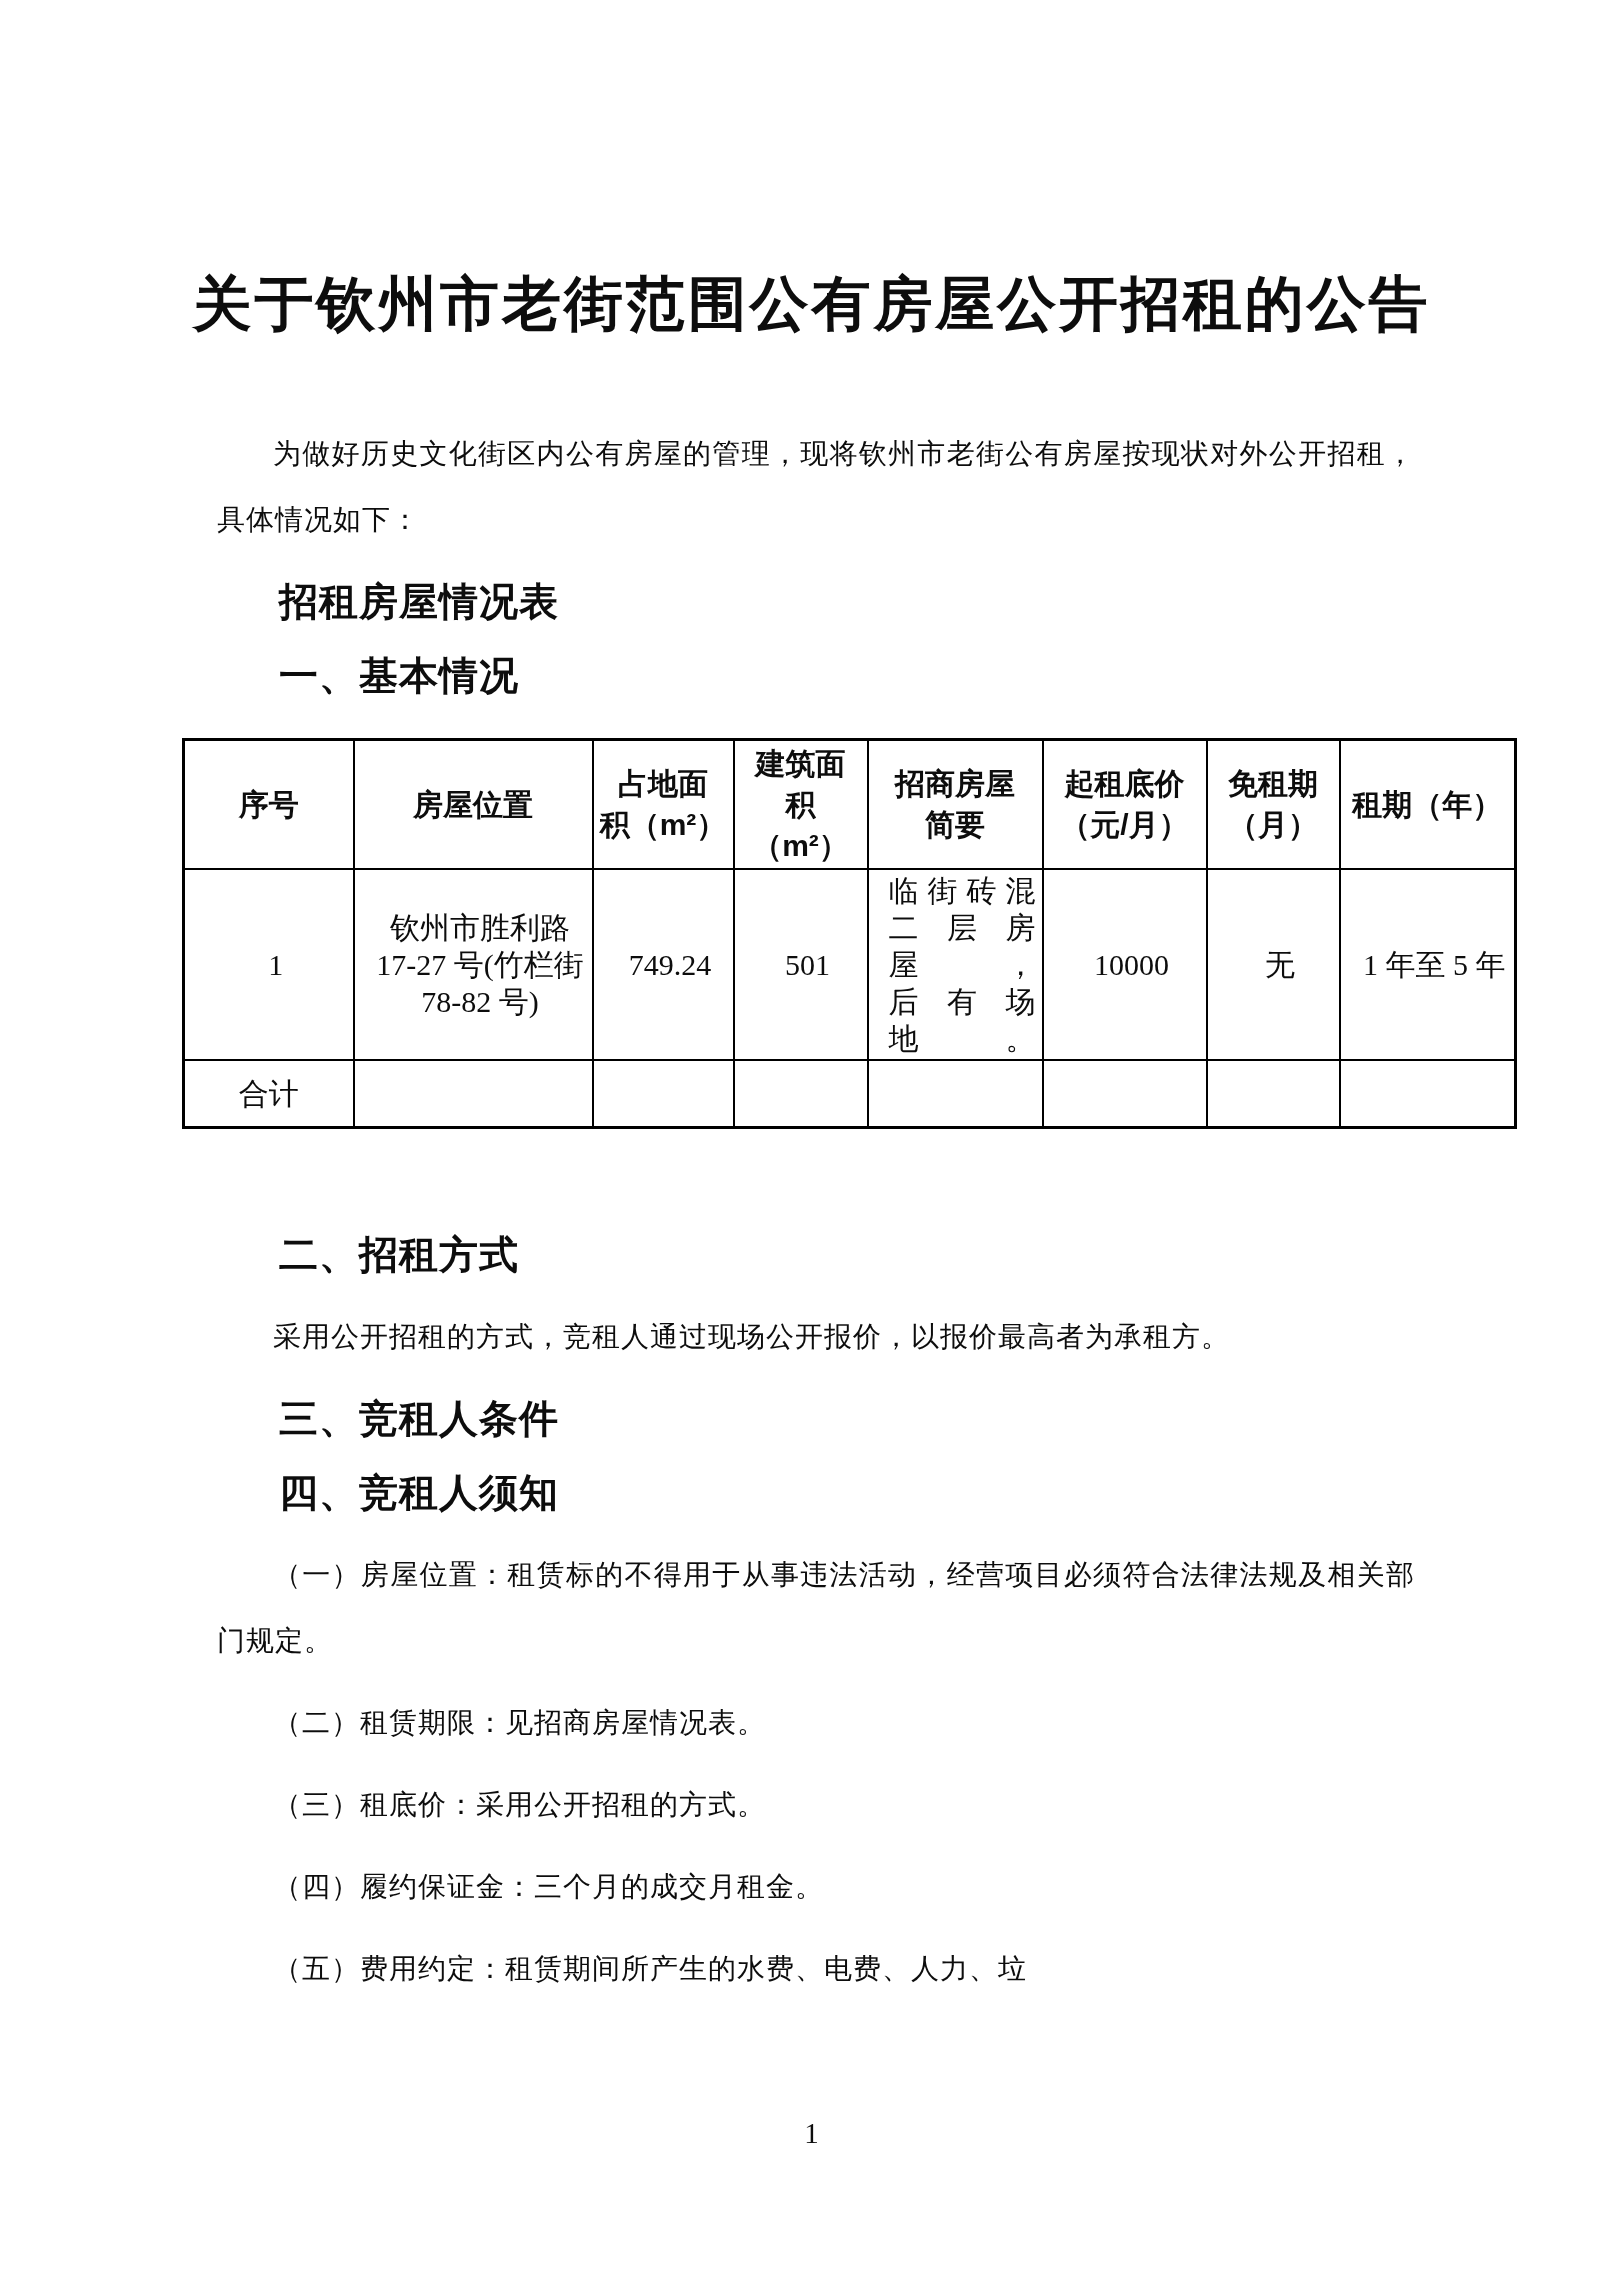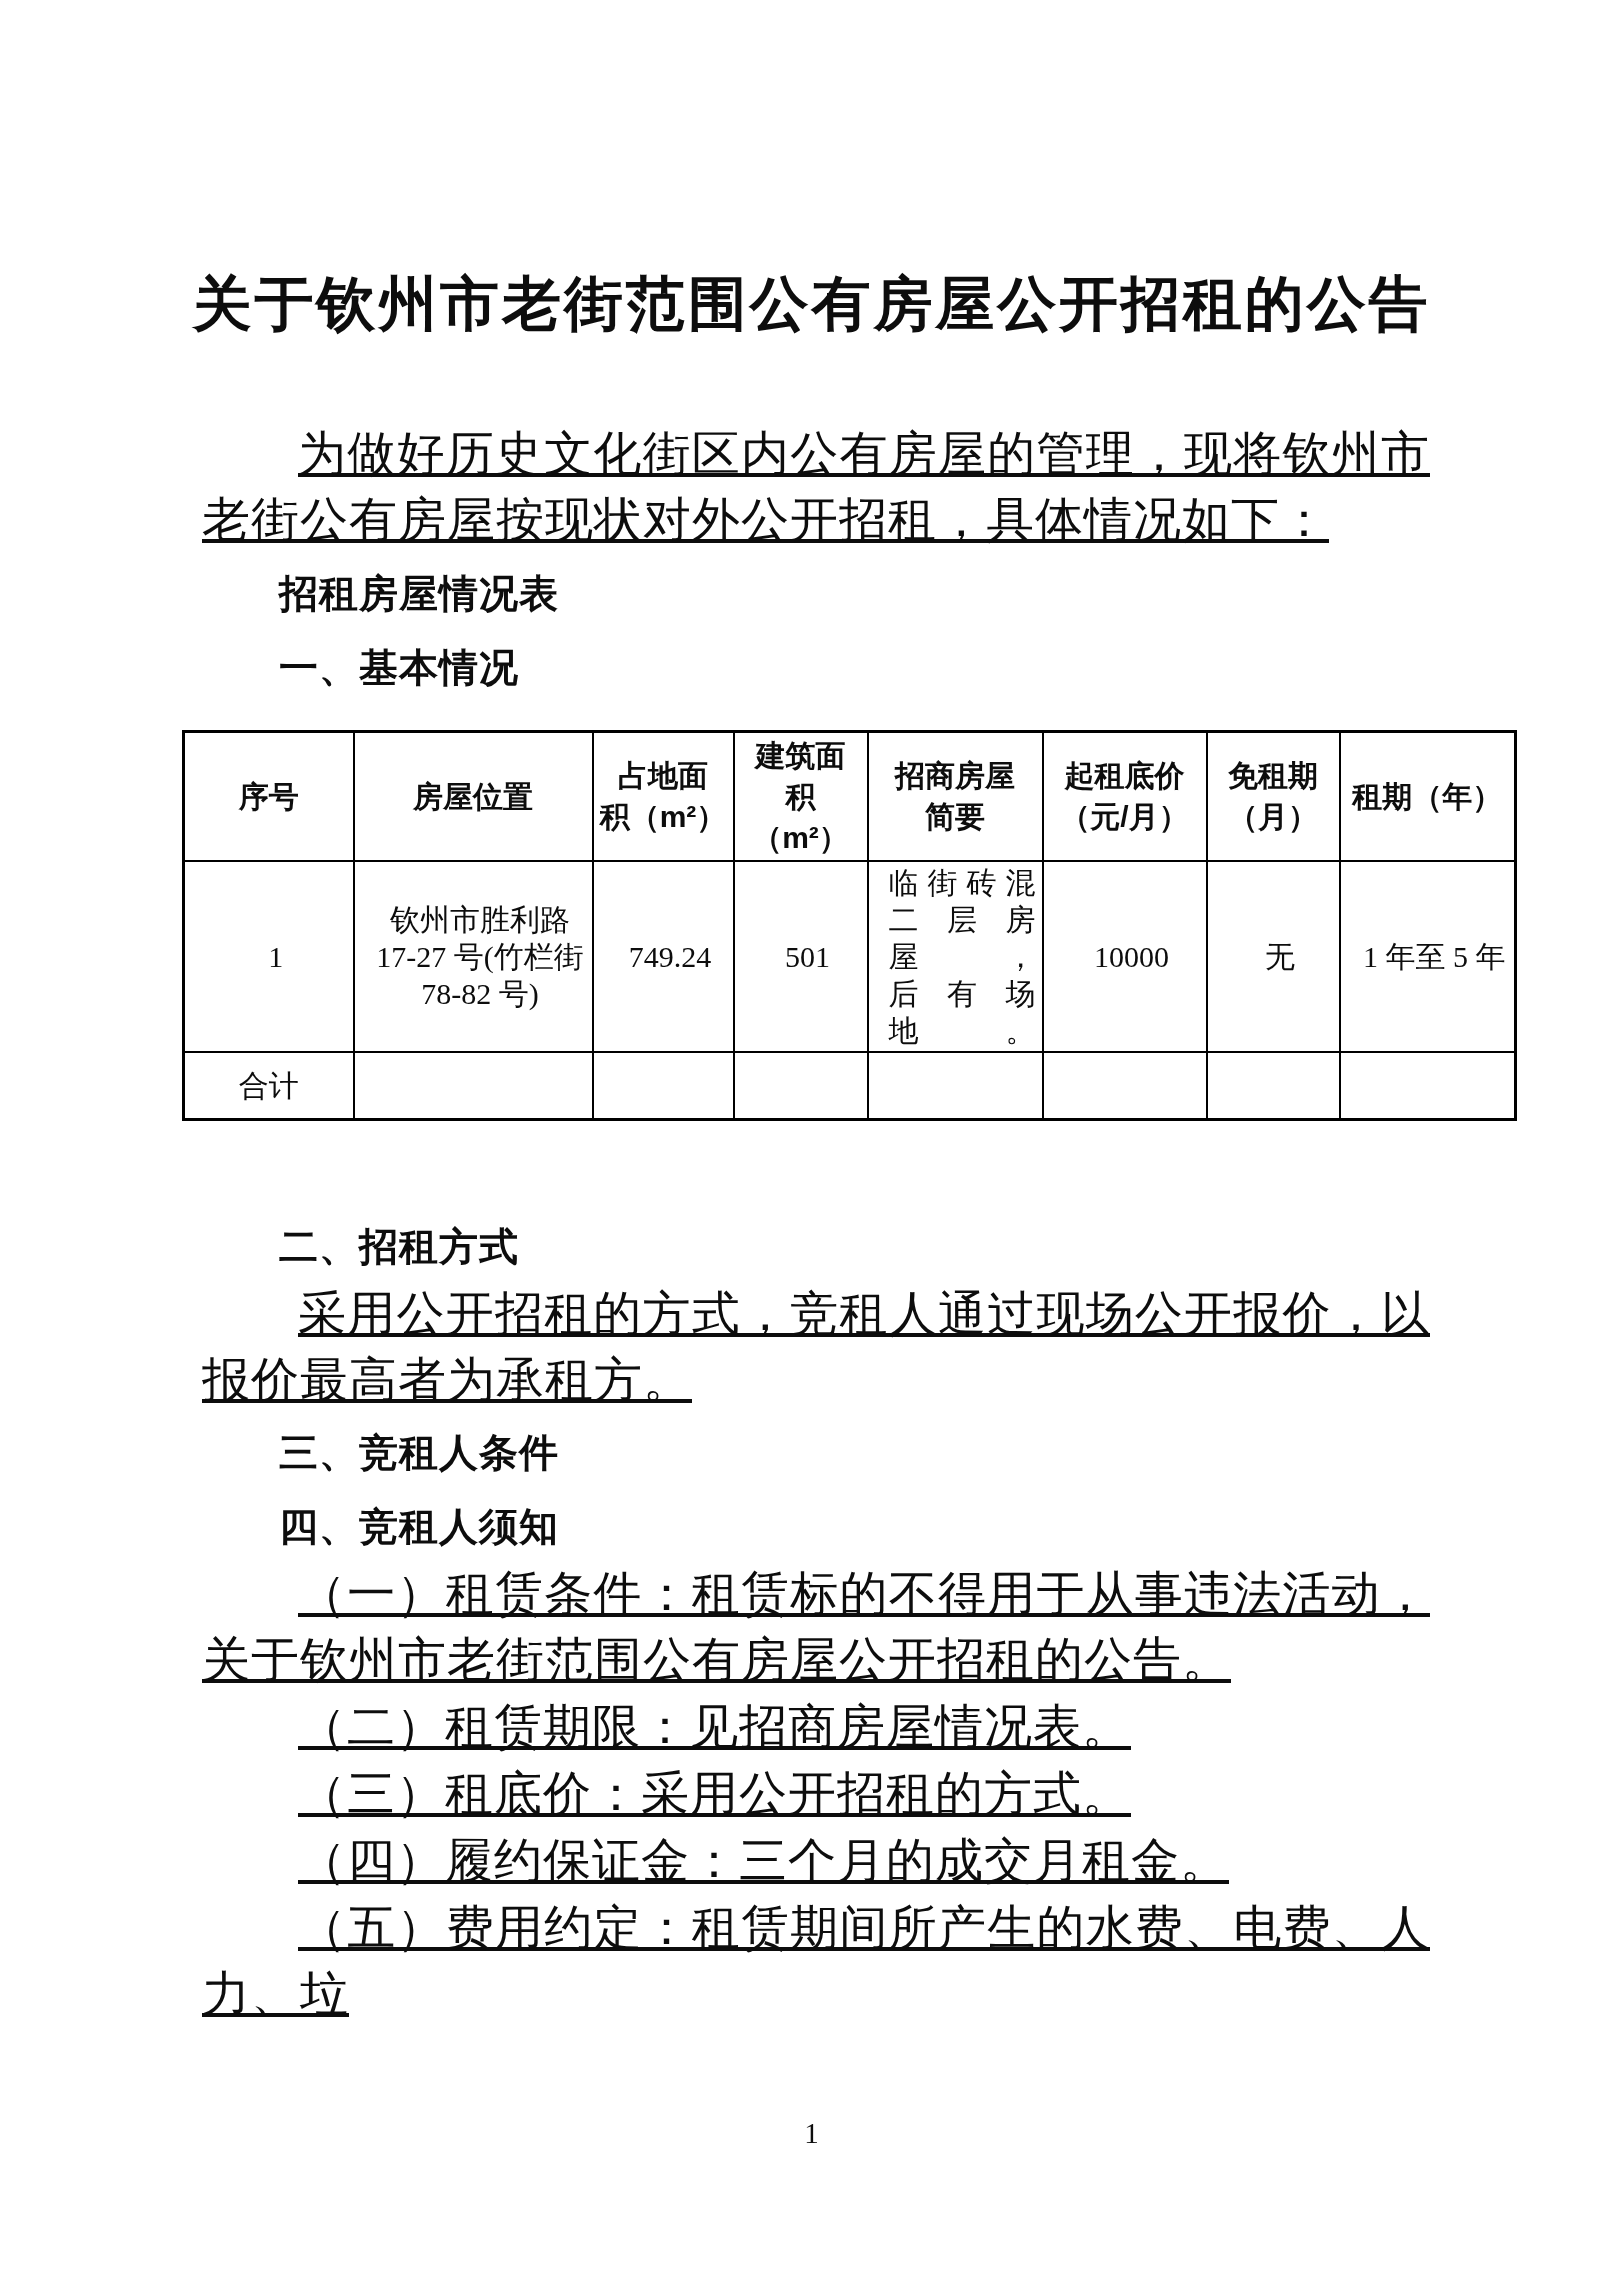--- a/index.html
+++ b/index.html
@@ -24,27 +24,26 @@
     font-weight: 700;
     font-size: 59px;
     line-height: 74px;
     letter-spacing: 2.9px;
     margin-bottom: 80px;
   }
   .text-block {
     margin: 0 192px 0 201px;
   }
   p.body-par {
-    margin: 1px;
-    font-size: 48px;
+    margin: 16px;
+    font-size: 28px;
     line-height: 66px;
     text-align: justify;
     text-indent: 2em;
     letter-spacing: 1px;
-    text-decoration: underline;
   }
   h2.sec-heading {
     margin: 7.8px 0 0 0;
     font-family: "Liberation Sans", sans-serif;
     font-weight: 700;
     font-size: 39px;
     line-height: 66px;
     text-indent: 2em;
     letter-spacing: 1px;
   }
@@ -163,21 +162,21 @@
   </table>
 
   <div class="text-block">
 
     <h2 class="sec-heading">二、招租方式</h2>
     <p class="body-par">采用公开招租的方式，竞租人通过现场公开报价，以报价最高者为承租方。</p>
 
     <h2 class="sec-heading">三、竞租人条件</h2>
 
     <h2 class="sec-heading">四、竞租人须知</h2>
-    <p class="body-par">（一）租赁条件：租赁标的不得用于从事违法活动，关于钦州市老街范围公有房屋公开招租的公告。</p>
+    <p class="body-par">（一）房屋位置：租赁标的不得用于从事违法活动，经营项目必须符合法律法规及相关部门规定。</p>
     <p class="body-par">（二）租赁期限：见招商房屋情况表。</p>
     <p class="body-par">（三）租底价：采用公开招租的方式。</p>
     <p class="body-par">（四）履约保证金：三个月的成交月租金。</p>
     <p class="body-par">（五）费用约定：租赁期间所产生的水费、电费、人力、垃</p>
   </div>
 
   <div class="page-footer">1</div>
 
 </div>
 

